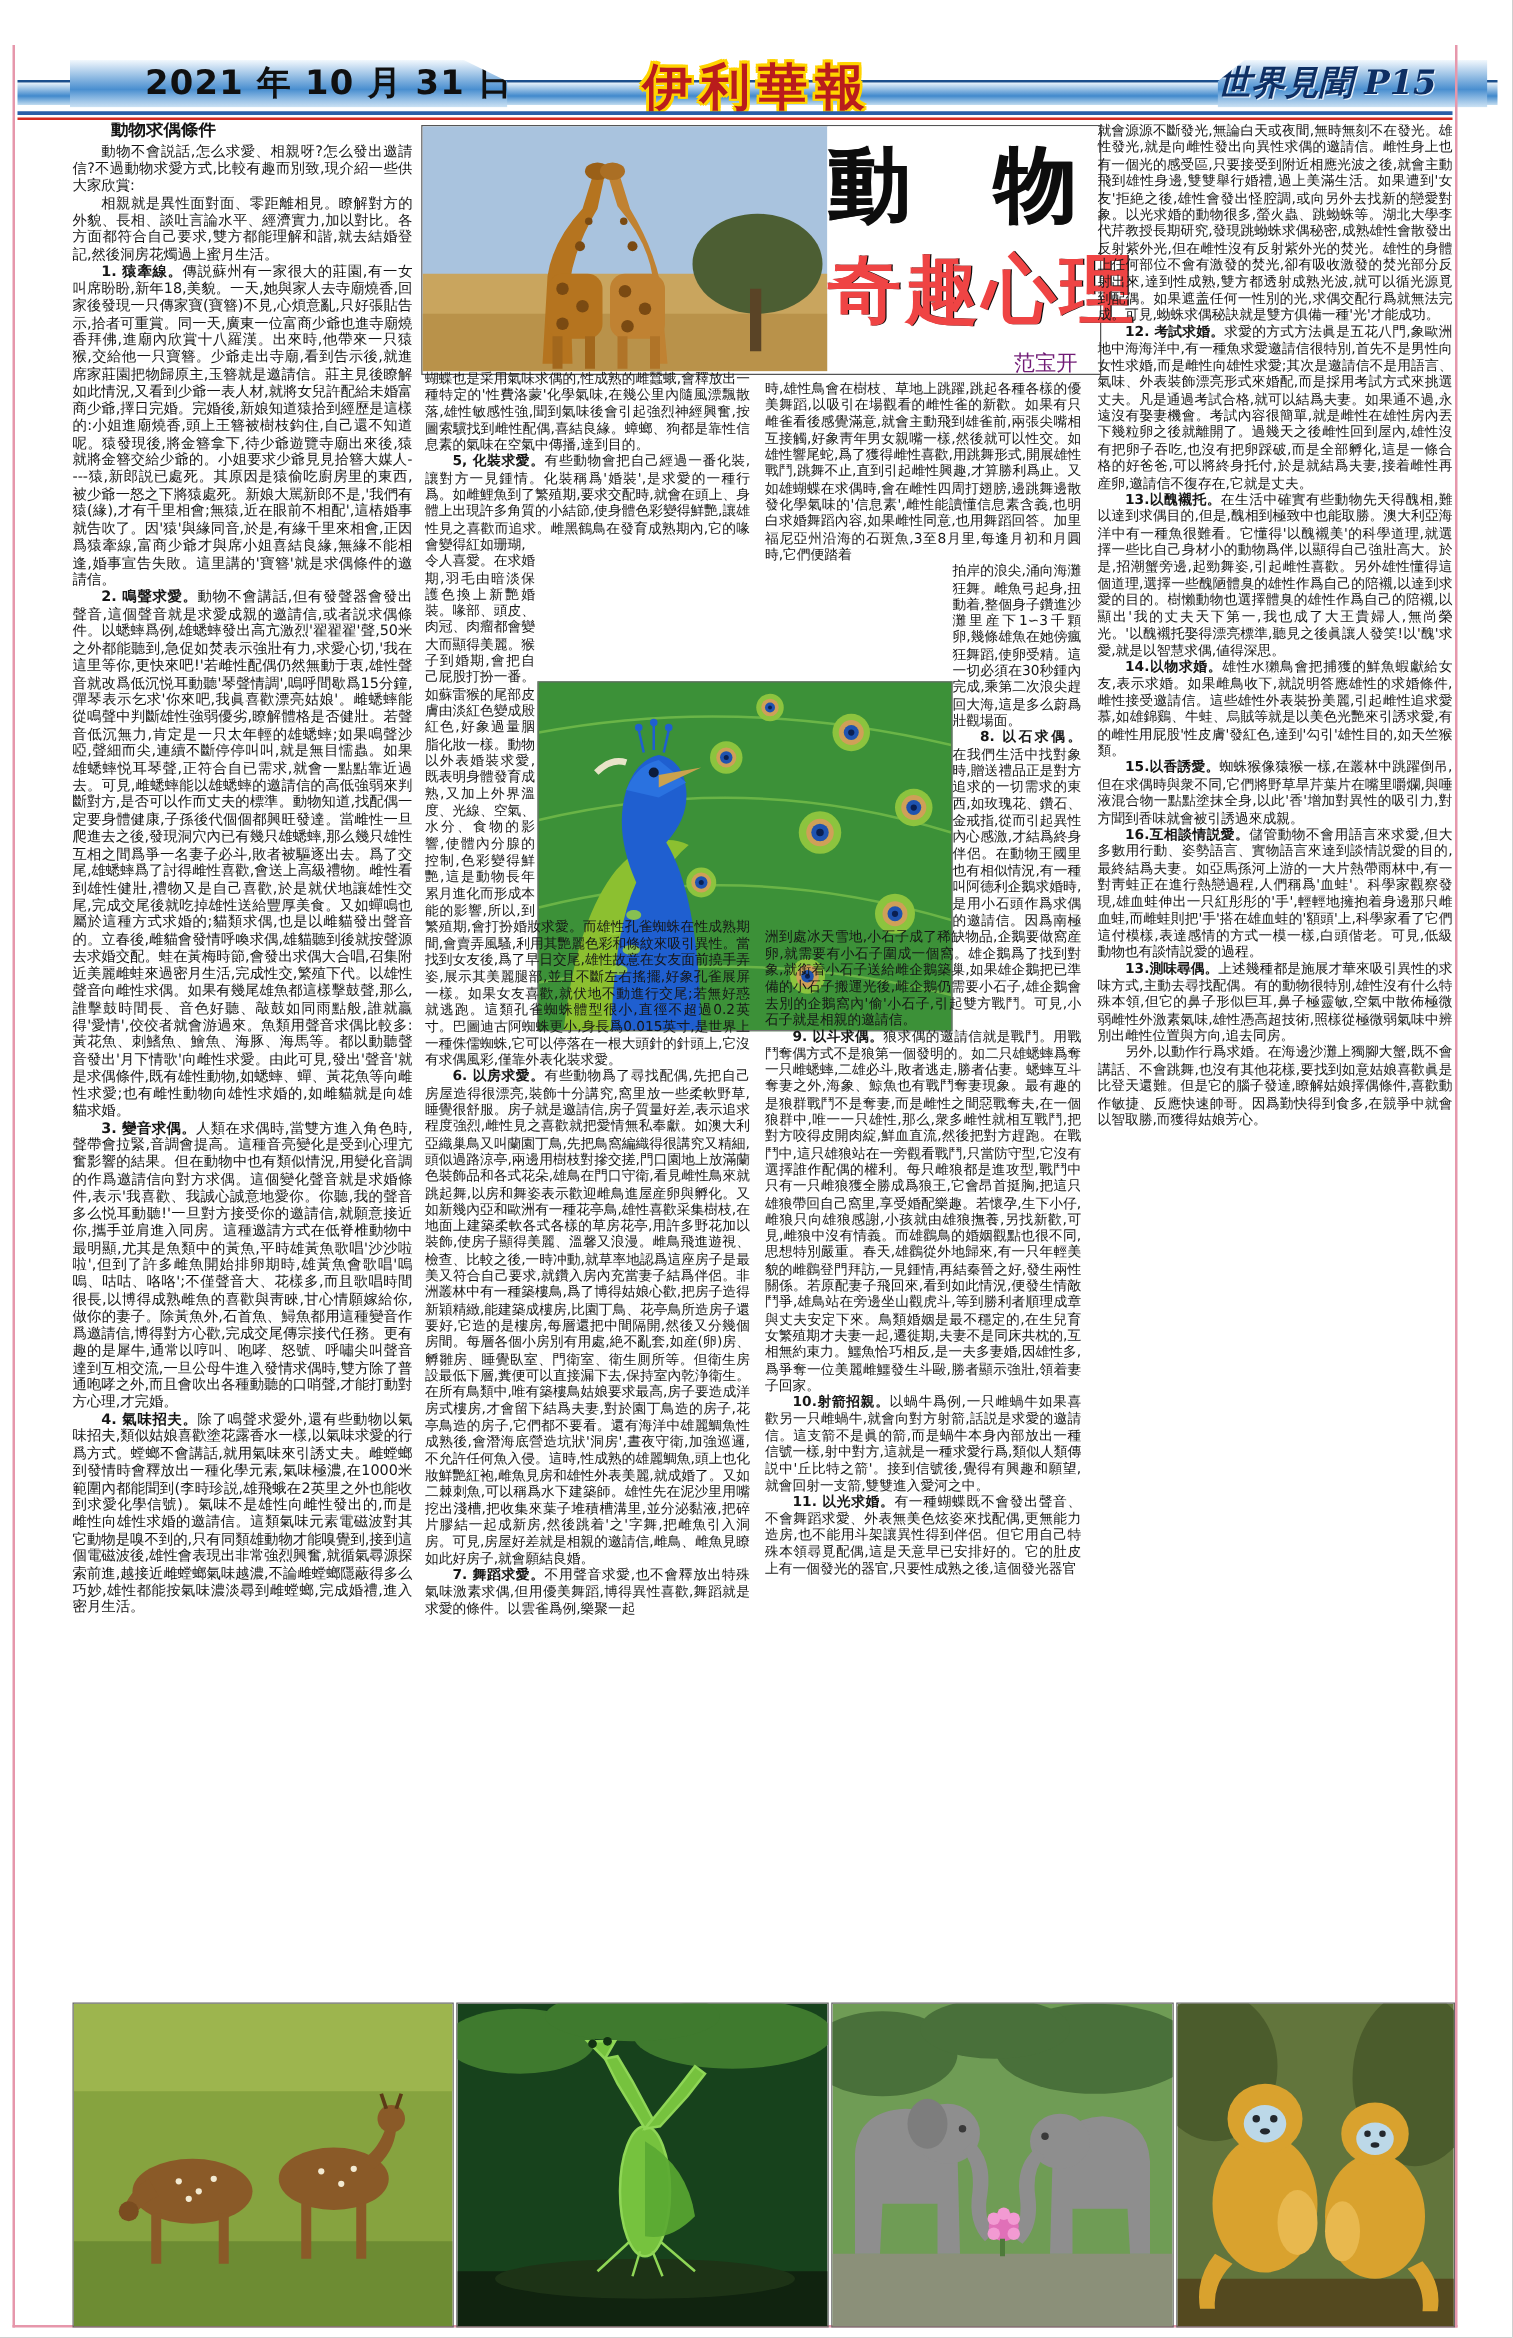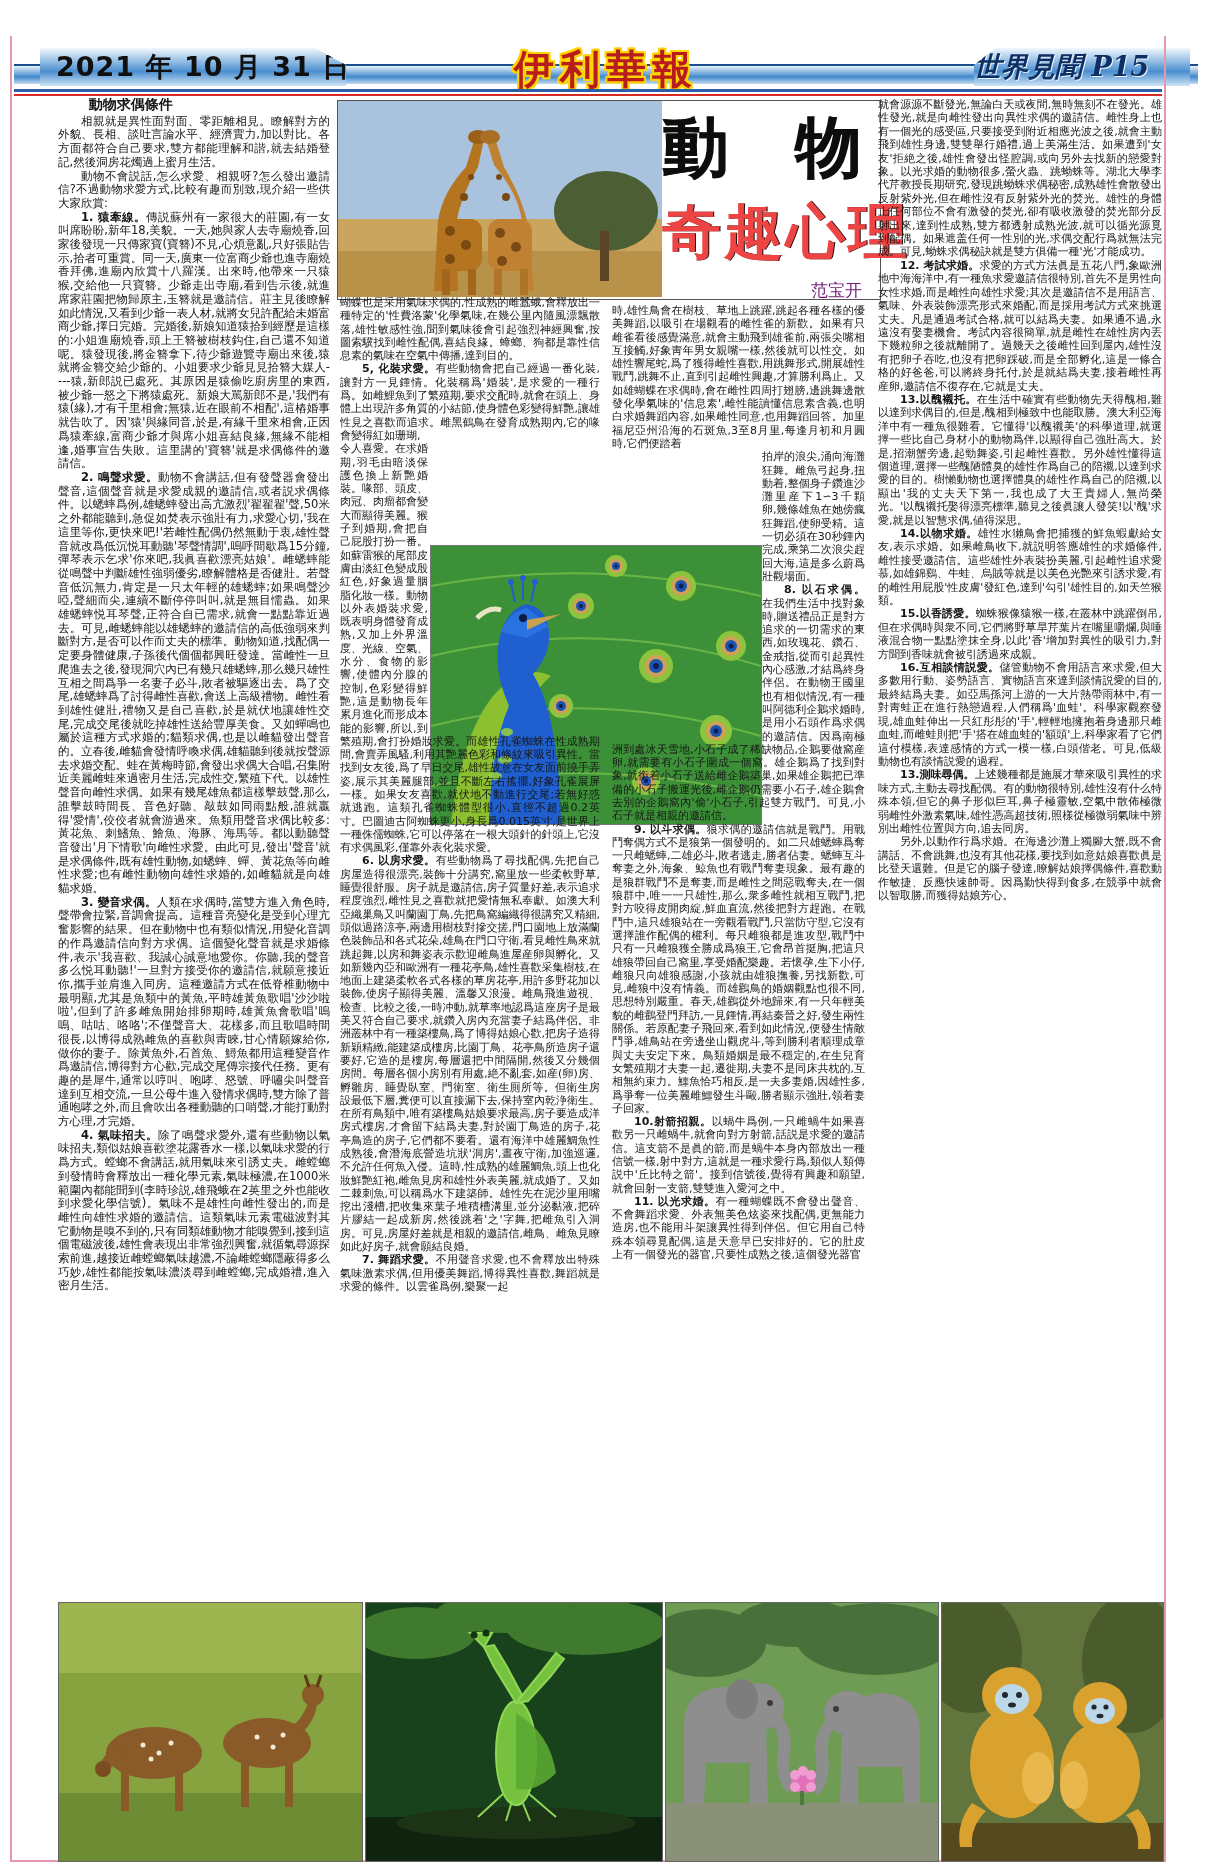--- a/index.html
+++ b/index.html
@@ -2,21 +2,21 @@
 <html><head>
 <meta charset="utf-8">
 <style>
   html,body{margin:0;padding:0;background:#a9a9a9;}
   .page{position:relative;width:1210px;height:1870px;background:#ffffff;font-family:"DejaVu Sans",sans-serif;overflow:hidden;margin:0 auto;}
   .frame{position:absolute;left:10px;top:36px;width:1152px;height:1824px;border-left:2px solid #e697ab;border-right:2px solid #e697ab;border-bottom:2px solid #e697ab;pointer-events:none;}
   
   .masthead{position:absolute;left:14px;top:40px;width:1184px;height:46px;}
   .mast-strip{position:absolute;left:0;top:24px;width:100%;height:18px;background:linear-gradient(#eaf3fb,#4189cc 60%,#c2dcf0);border-top:2px solid #1b4e8c;}
   .mast-block{position:absolute;top:8px;height:38px;background:linear-gradient(#f2f8fd,#4a8fd0 62%,#cfe4f5);}
-  .mast-left{left:26px;width:306px;clip-path:polygon(0 0,90% 0,100% 45%,100% 100%,0 100%);}
+  .mast-left{left:42px;width:306px;clip-path:polygon(0 0,90% 0,100% 45%,100% 100%,0 100%);padding-left:44px;}
   .mast-right{right:8px;width:216px;clip-path:polygon(10% 0,100% 0,100% 100%,0 100%,0 45%);}
   .mast-date{font-size:27px;font-weight:bold;color:#101010;line-height:38px;padding-left:16px;letter-spacing:1px;white-space:nowrap;}
   .mast-paper{position:absolute;left:50%;top:2px;transform:translateX(-50%);font-size:40px;font-weight:900;color:#b91c1c;letter-spacing:6px;white-space:nowrap;
     text-shadow:-2px 0 #ffd400,2px 0 #ffd400,0 -2px #ffd400,0 2px #ffd400,-2px -2px #ffd400,2px 2px #ffd400,2px -2px #ffd400,-2px 2px #ffd400;}
   .mast-sec{font-family:"DejaVu Serif",serif;font-style:italic;font-weight:bold;font-size:27px;color:#0e2f63;line-height:38px;text-align:left;white-space:nowrap;text-shadow:1px 1px 0 #eaf3fb;}
   .rule-blue{position:absolute;left:14px;top:89px;width:1148px;height:3px;background:#2a5ea8;}
   .rule-red{position:absolute;left:14px;top:94px;width:1148px;height:2px;background:#d42b22;}
   
   .headbox{position:absolute;left:337px;top:100px;width:542px;height:198px;border:1px solid #555;}
   .giraffe{position:absolute;left:0;top:0;width:324px;height:196px;}
@@ -178,22 +178,22 @@
         <ellipse cx="64" cy="230" rx="7" ry="4"></ellipse>
           <ellipse cx="74" cy="214" rx="7" ry="4"></ellipse>
           <ellipse cx="60" cy="198" rx="7" ry="4"></ellipse>
           <ellipse cx="76" cy="186" rx="6" ry="4"></ellipse>
       </g>
     </svg>
   </div>
 
   <div class="col col1">
     <div class="intro-h">動物求偶條件</div>
+    <p>動物不會説話,怎么求愛、相親呀?怎么發出邀請信?不過動物求愛方式,比較有趣而別致,現介紹一些供大家欣賞:</p>
     <p>相親就是異性面對面、零距離相見。瞭解對方的外貌、長相、談吐言論水平、經濟實力,加以對比。各方面都符合自己要求,雙方都能理解和諧,就去結婚登記,然後洞房花燭過上蜜月生活。</p>
-    <p>動物不會説話,怎么求愛、相親呀?怎么發出邀請信?不過動物求愛方式,比較有趣而別致,現介紹一些供大家欣賞:</p>
     <p><b>1. 猿牽線。</b><span>傳説蘇州有一家很大的莊園,有一女叫席盼盼,新年18,美貌。一天,她與家人去寺廟燒香,回家後發現一只傳家寶(寶簪)不見,心煩意亂,只好張貼告示,拾者可重賞。同一天,廣東一位富商少爺也進寺廟燒香拜佛,進廟內欣賞十八羅漢。出來時,他帶來一只猿猴,交給他一只寶簪。少爺走出寺廟,看到告示後,就進席家莊園把物歸原主,玉簪就是邀請信。莊主見後瞭解如此情況,又看到少爺一表人材,就將女兒許配給未婚富商少爺,擇日完婚。完婚後,新娘知道猿拾到經歷是這樣的:小姐進廟燒香,頭上王簪被樹枝鈎住,自己還不知道呢。猿發現後,將金簪拿下,待少爺遊覽寺廟出來後,猿就將金簪交給少爺的。小姐要求少爺見見拾簪大媒人----猿,新郎説已處死。其原因是猿偷吃廚房里的東西,被少爺一怒之下將猿處死。新娘大駡新郎不是,'我們有猿(緣),才有千里相會;無猿,近在眼前不相配',這樁婚事就告吹了。因'猿'與緣同音,於是,有緣千里來相會,正因爲猿牽線,富商少爺才與席小姐喜結良緣,無緣不能相逢,婚事宣告失敗。這里講的'寶簪'就是求偶條件的邀請信。</span></p>
     <p><b>2. 鳴聲求愛。</b><span>動物不會講話,但有發聲器會發出聲音,這個聲音就是求愛成親的邀請信,或者説求偶條件。以蟋蟀爲例,雄蟋蟀發出高亢激烈'翟翟翟'聲,50米之外都能聽到,急促如焚表示強壯有力,求愛心切,'我在這里等你,更快來吧!'若雌性配偶仍然無動于衷,雄性聲音就改爲低沉悦耳動聽'琴聲情調',嗚呼間歇爲15分鐘,彈琴表示乞求'你來吧,我眞喜歡漂亮姑娘'。雌蟋蟀能從鳴聲中判斷雄性強弱優劣,瞭解體格是否健壯。若聲音低沉無力,肯定是一只太年輕的雄蟋蟀;如果鳴聲沙啞,聲細而尖,連續不斷停停叫叫,就是無目懦蟲。如果雄蟋蟀悦耳琴聲,正符合自已需求,就會一點點靠近過去。可見,雌蟋蟀能以雄蟋蟀的邀請信的高低強弱來判斷對方,是否可以作而丈夫的標準。動物知道,找配偶一定要身體健康,子孫後代個個都興旺發達。當雌性一旦爬進去之後,發現洞穴內已有幾只雄蟋蟀,那么幾只雄性互相之間爲爭一名妻子必斗,敗者被驅逐出去。爲了交尾,雄蟋蟀爲了討得雌性喜歡,會送上高級禮物。雌性看到雄性健壯,禮物又是自己喜歡,於是就伏地讓雄性交尾,完成交尾後就吃掉雄性送給豐厚美食。又如蟬鳴也屬於這種方式求婚的;貓類求偶,也是以雌貓發出聲音的。立春後,雌貓會發情呼喚求偶,雄貓聽到後就按聲源去求婚交配。蛙在黃梅時節,會發出求偶大合唱,召集附近美麗雌蛙來過密月生活,完成性交,繁殖下代。以雄性聲音向雌性求偶。如果有幾尾雄魚都這樣擊鼓聲,那么,誰擊鼓時間長、音色好聽、敲鼓如同雨點般,誰就贏得'愛情',佼佼者就會游過來。魚類用聲音求偶比較多:黃花魚、刺鰭魚、鱠魚、海豚、海馬等。都以動聽聲音發出'月下情歌'向雌性求愛。由此可見,發出'聲音'就是求偶條件,既有雄性動物,如蟋蟀、蟬、黃花魚等向雌性求愛;也有雌性動物向雄性求婚的,如雌貓就是向雄貓求婚。</span></p>
     <p><b>3. 變音求偶。</b><span>人類在求偶時,當雙方進入角色時,聲帶會拉緊,音調會提高。這種音亮變化是受到心理亢奮影響的結果。但在動物中也有類似情況,用變化音調的作爲邀請信向對方求偶。這個變化聲音就是求婚條件,表示'我喜歡、我誠心誠意地愛你。你聽,我的聲音多么悦耳動聽!'一旦對方接受你的邀請信,就願意接近你,攜手並肩進入同房。這種邀請方式在低脊椎動物中最明顯,尤其是魚類中的黃魚,平時雄黃魚歌唱'沙沙啦啦',但到了許多雌魚開始排卵期時,雄黃魚會歌唱'嗚嗚、咕咕、咯咯';不僅聲音大、花樣多,而且歌唱時間很長,以博得成熟雌魚的喜歡與靑睞,甘心情願嫁給你,做你的妻子。除黃魚外,石首魚、鱘魚都用這種變音作爲邀請信,博得對方心歡,完成交尾傳宗接代任務。更有趣的是犀牛,通常以哼叫、咆哮、怒號、呼嘯尖叫聲音達到互相交流,一旦公母牛進入發情求偶時,雙方除了普通咆哮之外,而且會吹出各種動聽的口哨聲,才能打動對方心理,才完婚。</span></p>
     <p><b>4. 氣味招夫。</b><span>除了鳴聲求愛外,還有些動物以氣味招夫,類似姑娘喜歡塗花露香水一樣,以氣味求愛的行爲方式。螳螂不會講話,就用氣味來引誘丈夫。雌螳螂到發情時會釋放出一種化學元素,氣味極濃,在1000米範圍內都能聞到(李時珍説,雄飛蛾在2英里之外也能收到求愛化學信號)。氣味不是雄性向雌性發出的,而是雌性向雄性求婚的邀請信。這類氣味元素電磁波對其它動物是嗅不到的,只有同類雄動物才能嗅覺到,接到這個電磁波後,雄性會表現出非常強烈興奮,就循氣尋源探索前進,越接近雌螳螂氣味越濃,不論雌螳螂隱蔽得多么巧妙,雄性都能按氣味濃淡尋到雌螳螂,完成婚禮,進入密月生活。</span></p>
   </div>
 
   <div class="col col2">
     <p class="cont">蝴蝶也是采用氣味求偶的,性成熟的雌蠶蛾,會釋放出一種特定的'性費洛蒙'化學氣味,在幾公里內隨風漂飄散落,雄性敏感性強,聞到氣味後會引起強烈神經興奮,按圖索驥找到雌性配偶,喜結良緣。蟑螂、狗都是靠性信息素的氣味在空氣中傳播,達到目的。</p>
     <p><b>5, 化裝求愛。</b><span>有些動物會把自己經過一番化裝,讓對方一見鍾情。化裝稱爲'婚裝',是求愛的一種行爲。如雌鯉魚到了繁殖期,要求交配時,就會在頭上、身體上出現許多角質的小結節,使身體色彩變得鮮艷,讓雄性見之喜歡而追求。雌黑鶴鳥在發育成熟期內,它的喙會變得紅如珊瑚,</span></p>
     <span class="float-r"></span>

